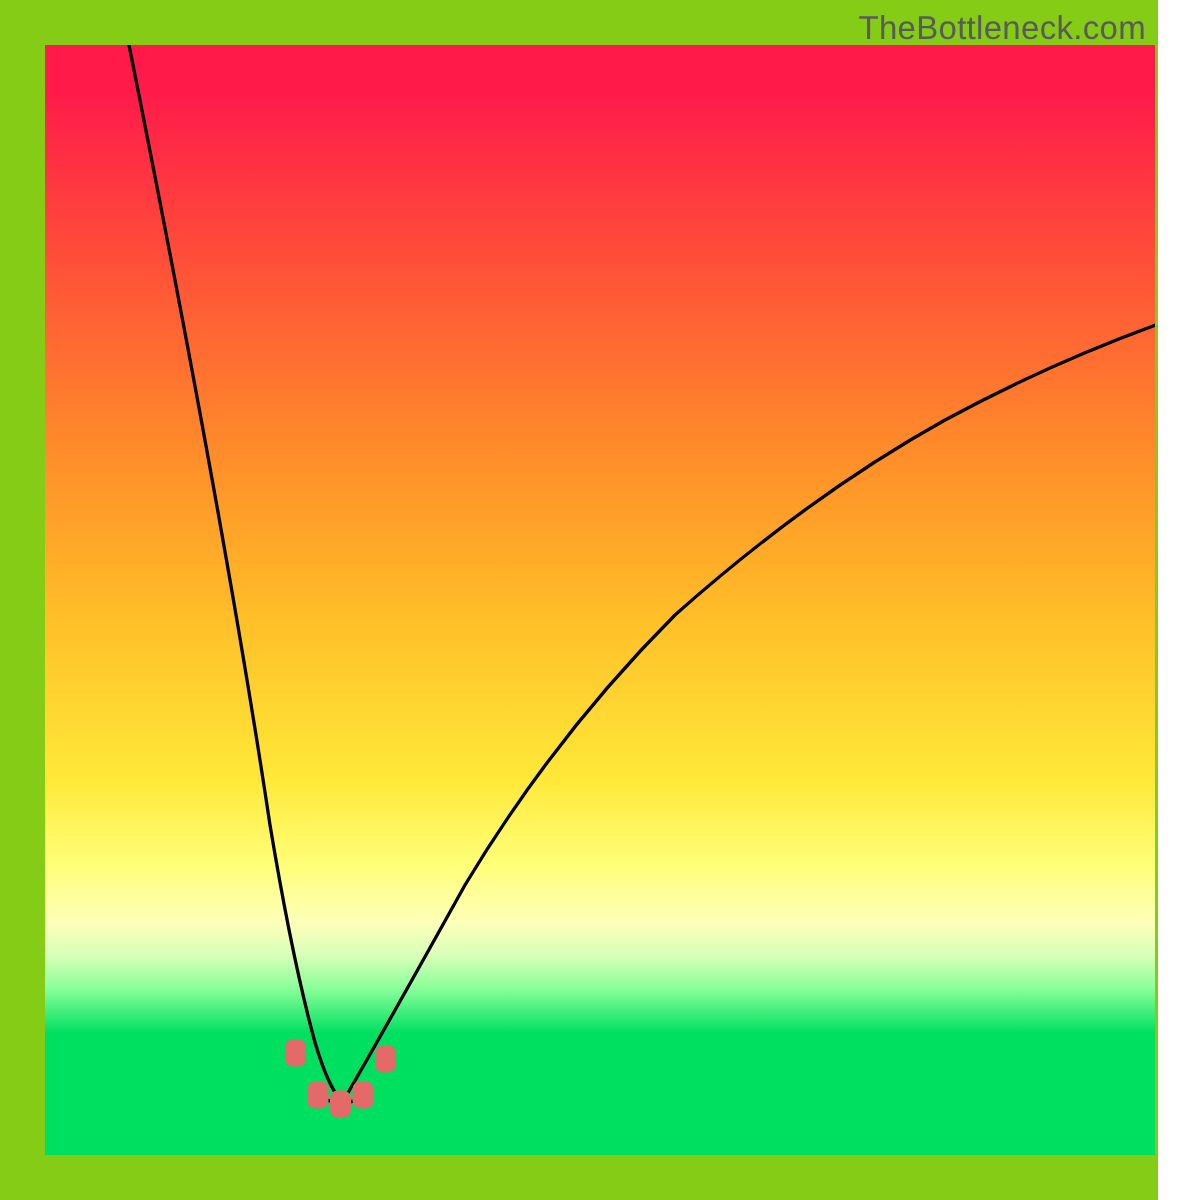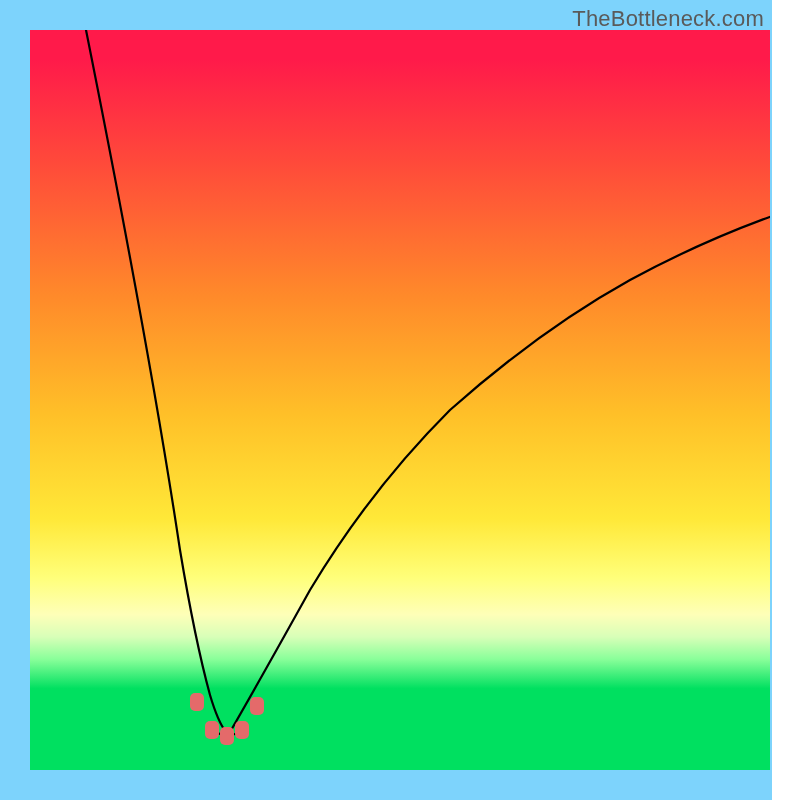--- a/index.html
+++ b/index.html
@@ -1,21 +1,21 @@
 <!DOCTYPE html>
 <html><head>
 <meta charset="utf-8">
 <style>
   * { margin: 0; padding: 0; box-sizing: border-box; }
   body { width: 800px; height: 800px; overflow: hidden; font-family: Arial, Helvetica, sans-serif; }
   .frame {
     position: relative;
     width: 772px;
     height: 800px;
-    background: #7dd3fc;
+    background: #84cc16;
   }
   .plot-area {
     position: absolute;
     left: 30px;
     top: 30px;
     width: 740px;
     height: 740px;
     background: linear-gradient(to bottom,
       #ff1a4a 0%,
       #ff1a4a 4%,

